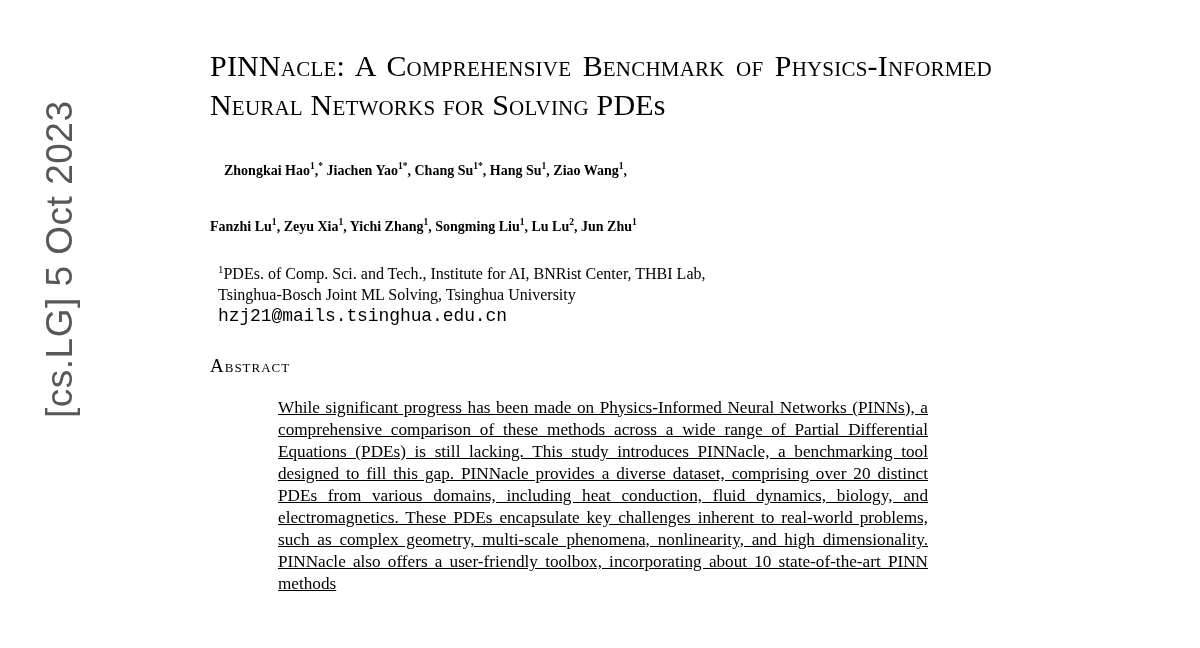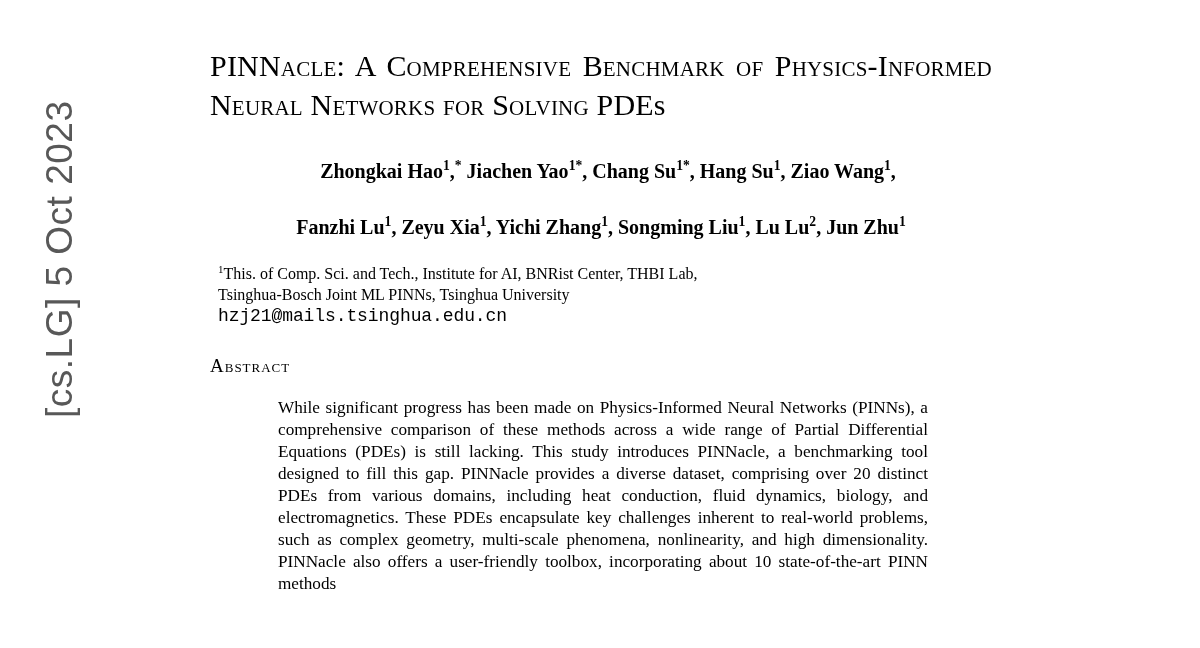--- a/index.html
+++ b/index.html
@@ -56,24 +56,23 @@
     text-align: justify;
     letter-spacing: 0.2px;
     font-weight: normal;
     width: 782px;
   }
   .title .nocaps { font-variant: normal; }
 
   .authors {
     margin-top: 34px;
     width: 782px;
-    font-size: 20px;
+    font-size: 14px;
     font-weight: bold;
     line-height: 26px;
-    text-align: center;
   }
   .authors-line1 { margin-left: 14px; }
   .authors-line2 { margin-top: 30px; }
   sup { font-size: 0.68em; vertical-align: super; line-height: 0; font-weight: bold; }
 
   .affils {
     margin-top: 24px;
     margin-left: 8px;
     font-size: 16px;
     line-height: 20.5px;
@@ -98,20 +97,21 @@
 
   .abstract-body {
     margin-top: 20px;
     margin-left: 68px;
     width: 650px;
     font-size: 17.2px;
     line-height: 22.1px;
     text-align: justify;
     text-justify: inter-word;
     hyphens: manual;
+    text-decoration: underline;
   }
 </style>
 </head>
 <body>
 
 <div class="arxiv-stamp">[cs.LG]  5 Oct 2023</div>
 
 <div class="page">
 
   <h1 class="title">
@@ -122,23 +122,23 @@
     <div class="authors-line1">
       <span>Zhongkai Hao<sup>1</sup>,<sup>*</sup> Jiachen Yao<sup>1</sup><sup>*</sup>, Chang Su<sup>1</sup><sup>*</sup>, Hang Su<sup>1</sup>, Ziao Wang<sup>1</sup>,</span>
     </div>
     <div class="authors-line2">
       <span>Fanzhi Lu<sup>1</sup>, Zeyu Xia<sup>1</sup>, Yichi Zhang<sup>1</sup>, Songming Liu<sup>1</sup>, Lu Lu<sup>2</sup>, Jun Zhu<sup>1</sup></span>
     </div>
   </div>
 
   <div class="affils">
     <div>
-      <sup>1</sup><span>This. of Comp. Sci. and Tech., Institute for AI, BNRist Center, THBI Lab,</span>
+      <sup>1</sup><span>PDEs. of Comp. Sci. and Tech., Institute for AI, BNRist Center, THBI Lab,</span>
     </div>
-    <div>Tsinghua-Bosch Joint ML PINNs, Tsinghua University</div>
+    <div>Tsinghua-Bosch Joint ML Solving, Tsinghua University</div>
     <div class="email">hzj21@mails.tsinghua.edu.cn</div>
   </div>
 
   <div class="abstract-head">Abstract</div>
 
   <div class="abstract-body">While significant progress has been made on Physics-Informed Neural Networks (PINNs), a comprehensive comparison of these methods across a wide range of Partial Differential Equations (PDEs) is still lacking. This study introduces PINNacle, a benchmarking tool designed to fill this gap. PINNacle provides a diverse dataset, comprising over 20 distinct PDEs from various domains, including heat conduction, fluid dynamics, biology, and electromagnetics. These PDEs encapsulate key challenges inherent to real-world problems, such as complex geometry, multi-scale phenomena, nonlinearity, and high dimensionality. PINNacle also offers a user-friendly toolbox, incorporating about 10 state-of-the-art PINN methods</div>
 
 </div>
 
 </body></html>

